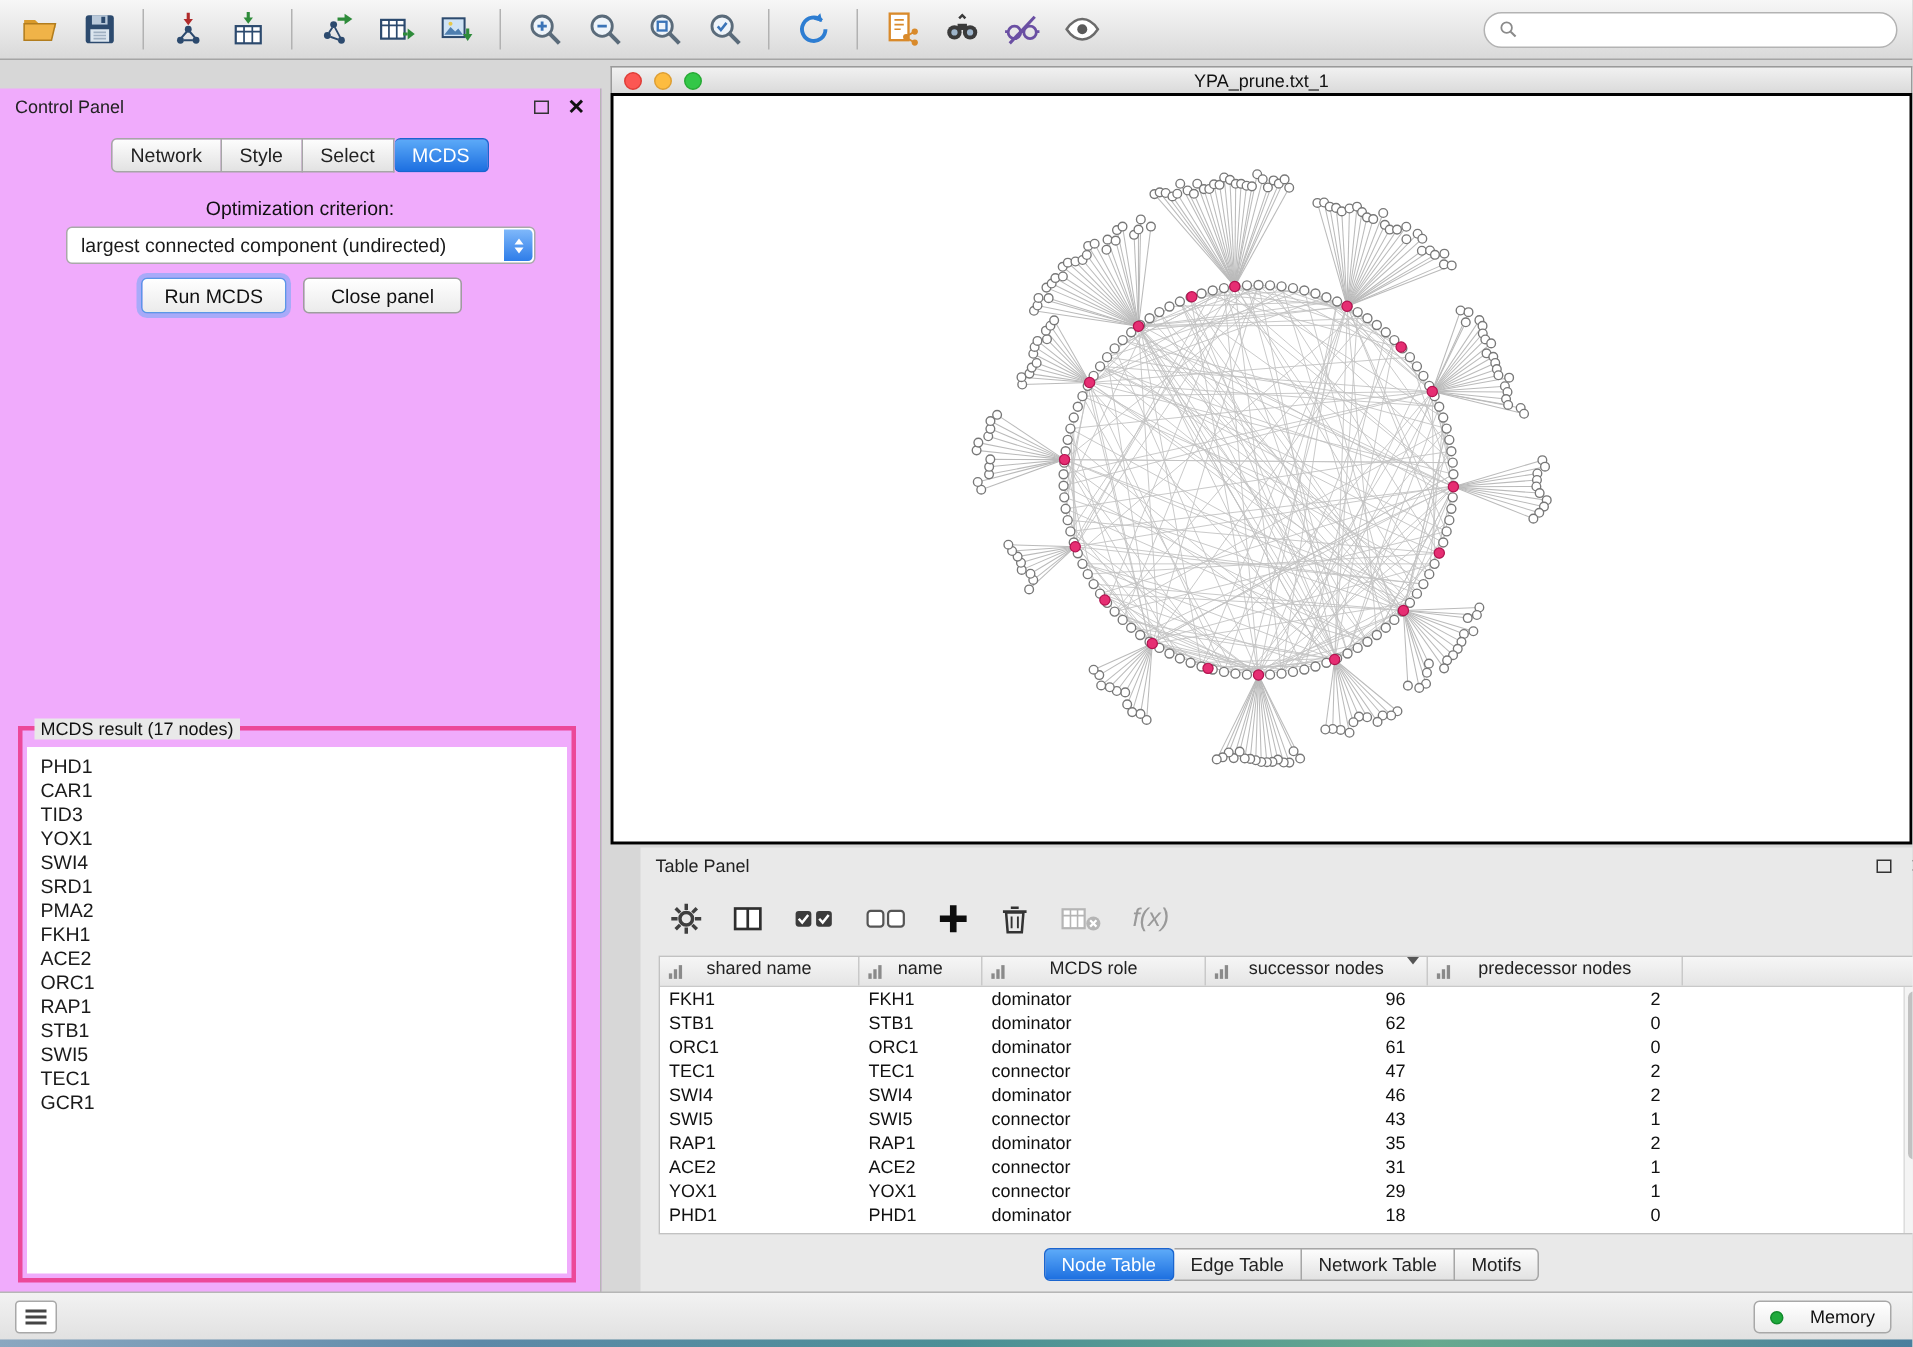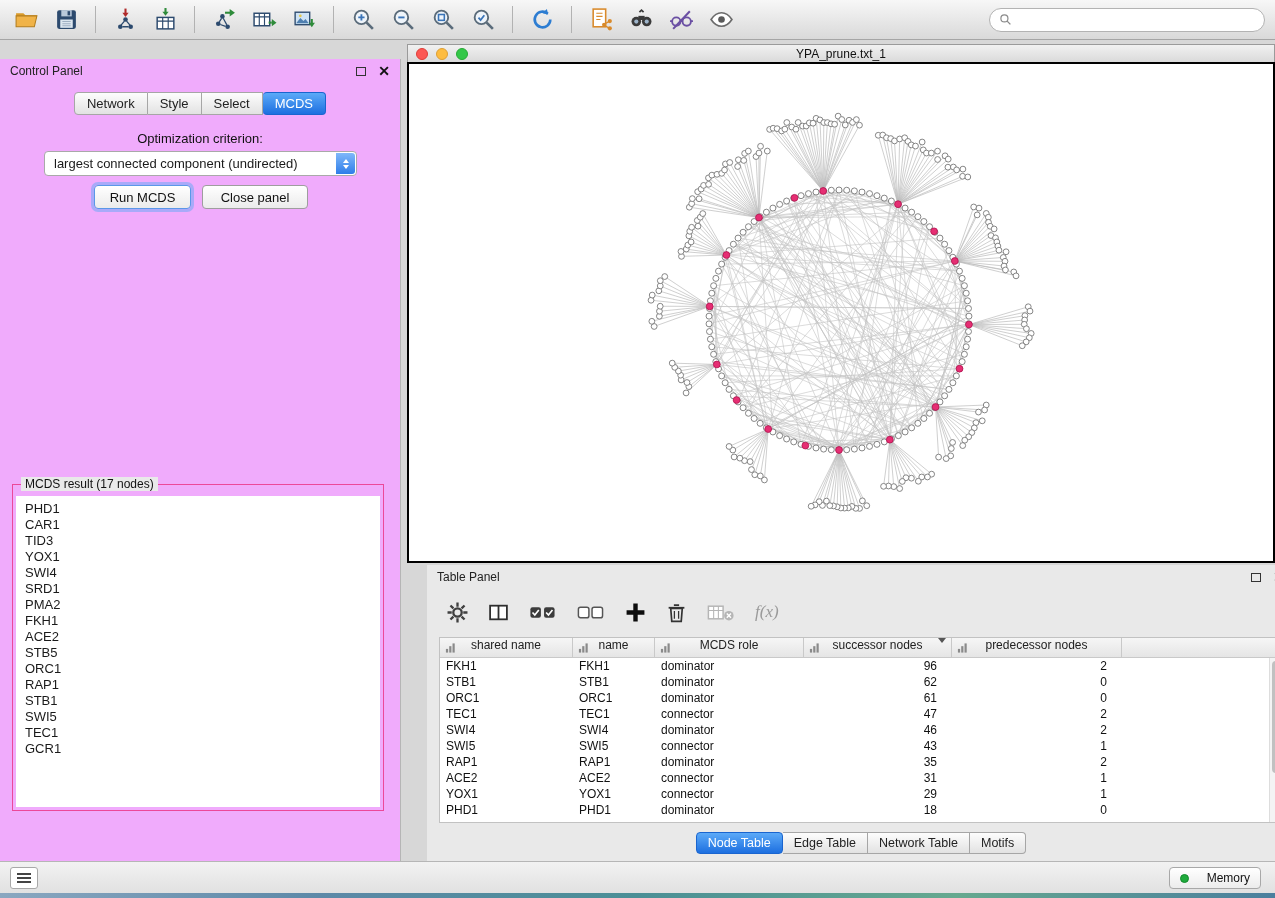--- a/index.html
+++ b/index.html
@@ -38,21 +38,21 @@
   .dd-stepper{position:absolute;right:1px;top:1px;bottom:1px;width:19px;border-radius:0 3px 3px 0;
     background:linear-gradient(#7fb8fa,#2e7de9);display:flex;flex-direction:column;align-items:center;justify-content:center;gap:2px}
   .tri-up{width:0;height:0;border-left:3.5px solid transparent;border-right:3.5px solid transparent;border-bottom:4px solid #fff}
   .tri-down{width:0;height:0;border-left:3.5px solid transparent;border-right:3.5px solid transparent;border-top:4px solid #fff}
 
   .btn{position:absolute;height:24px;background:linear-gradient(#ffffff,#ebebeb);border:1px solid #9e9e9e;
     border-radius:4px;font-size:13px;display:flex;align-items:center;justify-content:center;color:#111}
   .btn-run{left:94px;top:126px;width:97px;border-color:#5b97e8;box-shadow:0 0 0 3px rgba(110,170,245,.55)}
   .btn-close{left:202px;top:126px;width:106px}
 
-  .result-box{position:absolute;left:12px;top:425px;width:372px;height:327px;border:1px solid #ec4899}
+  .result-box{position:absolute;left:12px;top:425px;width:372px;height:371px;border:3px solid #ec4899}
   .result-legend{position:absolute;top:-8px;left:8px;background:#e9e9e9;padding:0 4px;font-size:12px;color:#111}
   .result-list{position:absolute;left:3px;right:3px;top:11px;bottom:3px;background:#fff;overflow:hidden;
     font-size:13px;padding:5px 0 0 9px}
   .result-item{line-height:16px}
 
   
   .network-window{position:absolute;left:407px;top:44px;width:868px;height:519px}
   .net-titlebar{height:18px;background:linear-gradient(#f1f1f1,#dadada);display:flex;align-items:center;
     position:relative;border:1px solid #9a9a9a;border-bottom:none}
   .traffic{position:absolute;left:8px;display:flex;gap:8px}
@@ -63,21 +63,21 @@
   .net-title{margin:4px auto;font-size:12px;color:#111}
   .net-canvas{position:absolute;top:18px;left:0;right:0;bottom:0;background:#fff;border:2px solid #000}
   .net-canvas svg{position:absolute;inset:0;width:100%;height:100%}
 
   
   .table-panel{position:absolute;left:427px;top:565px;width:868px;height:296px;background:#e9e9e9}
   .tp-toolbar{position:absolute;left:20px;top:30px;height:34px;display:flex;align-items:center;gap:20px}
   .tp-tool{display:flex;align-items:center;justify-content:center}
   .tp-tool svg{width:21px;height:21px}
   .tp-tool.wide svg{width:28px;height:21px}
-  .fx{font-family:Liberation Serif, serif;font-style:italic;font-size:17px;color:#9a9a9a}
+  .fx{font-family:Liberation Sans, sans-serif;font-style:italic;font-size:17px;color:#9a9a9a}
 
   .table-area{position:absolute;left:12px;right:12px;top:72px;bottom:38px;background:#fff;border:1px solid #c2c2c2;overflow:hidden}
   .t-header{display:flex;height:20px;background:linear-gradient(#f6f6f6,#e5e5e5);border-bottom:1px solid #c9c9c9;font-size:12px;color:#222}
   .t-hcell{position:relative;display:flex;align-items:flex-start;justify-content:center;border-right:1px solid #c9c9c9}
   .sort-ic{position:absolute;left:5px;top:4px}
   .hchev{position:absolute;right:5px;width:0;height:0;border-left:4px solid transparent;border-right:4px solid transparent;border-top:5px solid #555}
   .c-shared{width:133px}.c-name{width:82px}.c-role{width:149px}.c-succ{width:148px}.c-pred{width:170px}
   .t-row{display:flex;height:16px;font-size:12px;align-items:center;color:#111}
   .t-cell{padding:0 6px;overflow:hidden;white-space:nowrap}
   .num{text-align:right;padding-right:15px}
@@ -277,21 +277,20 @@
     <div class="result-list">
         <div class="result-item">PHD1</div>
         <div class="result-item">CAR1</div>
         <div class="result-item">TID3</div>
         <div class="result-item">YOX1</div>
         <div class="result-item">SWI4</div>
         <div class="result-item">SRD1</div>
         <div class="result-item">PMA2</div>
         <div class="result-item">FKH1</div>
         <div class="result-item">ACE2</div>
-        <div class="result-item">STB5</div>
         <div class="result-item">ORC1</div>
         <div class="result-item">RAP1</div>
         <div class="result-item">STB1</div>
         <div class="result-item">SWI5</div>
         <div class="result-item">TEC1</div>
         <div class="result-item">GCR1</div>
       </div>
   </div>
 </div>
 

